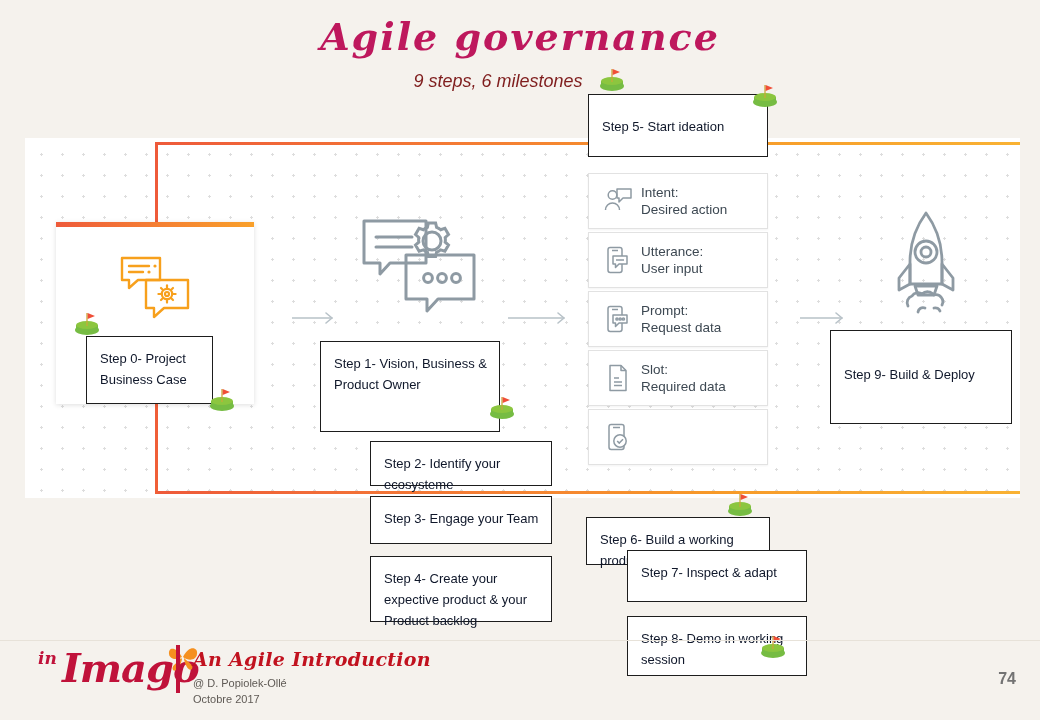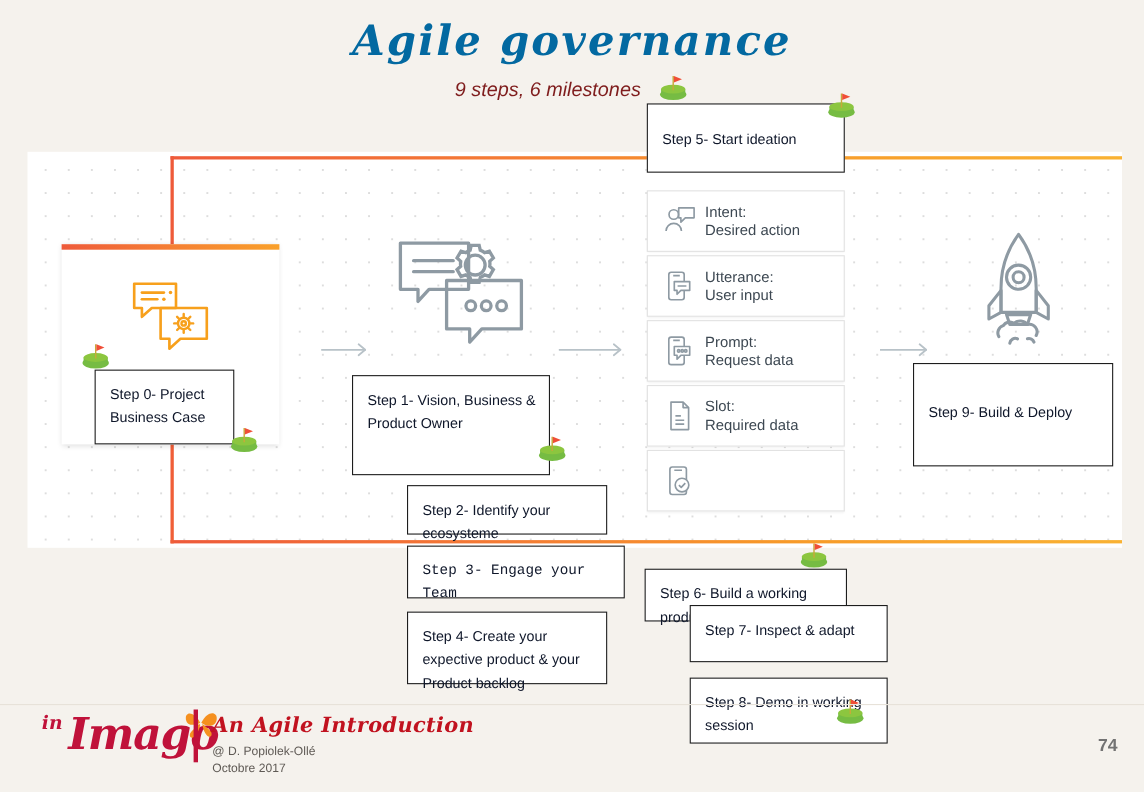--- a/index.html
+++ b/index.html
@@ -13,21 +13,21 @@
 
   
   .title{
     position:absolute;left:0;right:0;top:14px;
     text-align:center;
     font-family:"DejaVu Serif", serif;
     font-style:italic;
     font-weight:700;
     font-size:38px;
     letter-spacing:2px;
-    color:#0369a1;
+    color:#be185d;
     white-space:nowrap;
   }
   .subtitle{
     position:absolute;left:0;right:0;top:66px;
     text-align:center;
     font-size:18px;
     font-style:italic;
     color:#7f1d1d;
   }
   .subtitle-wrap{display:inline-flex;align-items:center;gap:14px;}
@@ -335,21 +335,21 @@
       </svg>
   </span>
 </div>
 
 <div class="step-box" style="left:86px;top:336px;width:127px;height:68px;">Step 0- Project Business Case</div>
 
 <div class="step-box" style="left:320px;top:341px;width:180px;height:91px;">Step 1- Vision, Business &amp; Product Owner</div>
 
 <div class="step-box" style="left:370px;top:441px;width:182px;height:45px;">Step 2- Identify your ecosysteme</div>
 
-<div class="step-box" style="left:370px;top:496px;width:198px;height:48px;font-family:Liberation Mono, monospace;">Step 3- Engage your Team</div>
+<div class="step-box" style="left:370px;top:496px;width:182px;height:48px;">Step 3- Engage your Team</div>
 
 <div class="step-box" style="left:370px;top:556px;width:182px;height:66px;">Step 4- Create your expective product &amp; your Product backlog</div>
 
 <div class="step-box" style="left:588px;top:94px;width:180px;height:63px;padding-top:21px;">Step 5- Start ideation</div>
 
 <div class="step-box" style="left:586px;top:476px;width:184px;height:48px;margin-top:41px;">Step 6- Build a working product</div>
 
 <div class="step-box" style="left:627px;top:550px;width:180px;height:52px;">Step 7- Inspect &amp; adapt</div>
 
 <div class="step-box" style="left:627px;top:616px;width:180px;height:60px;">Step 8- Demo in working session</div>

